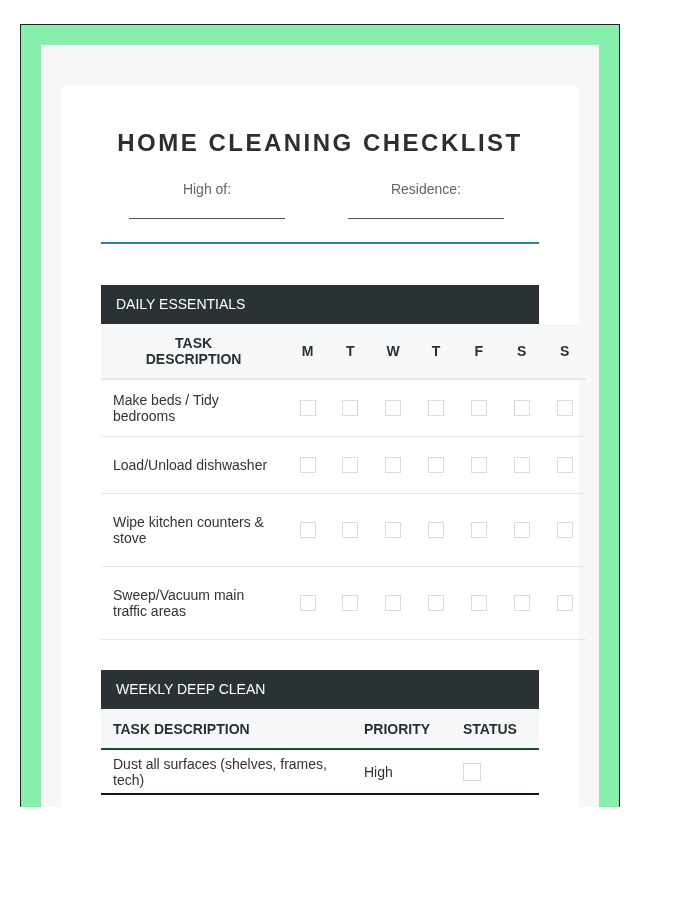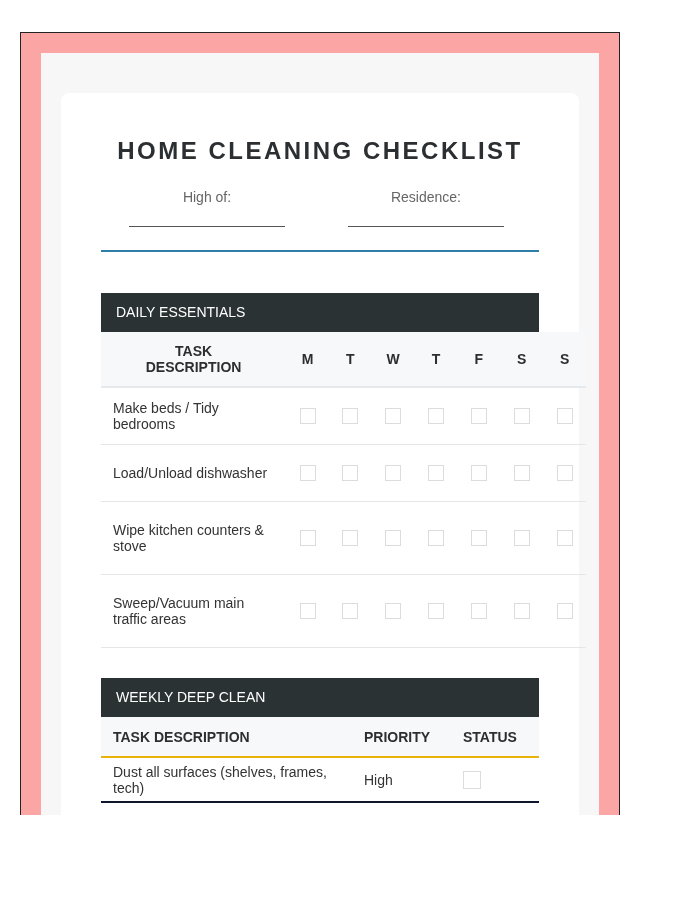--- a/index.html
+++ b/index.html
@@ -1,33 +1,33 @@
 <!DOCTYPE html>
 <html><head>
 <meta charset="utf-8">
 <style>
   html, body { margin:0; padding:0; background:#ffffff; }
   body { width:700px; height:900px; position:relative; overflow:hidden; font-family:"Liberation Sans", sans-serif; }
-  .frame { position:absolute; left:20px; top:32px; width:598px; height:782px; border:1px solid #222; border-bottom:none; background:#fca5a5; overflow:hidden; }
+  .frame { position:absolute; left:20px; top:24px; width:598px; height:782px; border:1px solid #222; border-bottom:none; background:#86efac; overflow:hidden; }
   .page-bg { position:absolute; left:20px; top:20px; width:558px; height:780px; background:#f7f7f7; }
   .card { position:absolute; left:20px; top:40px; width:518px; height:760px; background:#fff; border-radius:8px; }
   .title { position:absolute; left:0; width:518px; top:44px; text-align:center; font-size:24px; font-weight:bold; letter-spacing:2.5px; color:#2b2f31; }
   .field-label { position:absolute; top:96px; font-size:14px; color:#666; text-align:center; width:156px; }
   .field-line { position:absolute; top:133px; width:156px; height:1px; background:#555; }
   .accent { position:absolute; left:40px; top:157px; width:438px; height:2px; background:#2e7ea8; }
   .sec-head { position:absolute; left:40px; width:438px; height:39px; background:#2b3234; color:#fff; font-weight:normal; font-size:14px; line-height:39px; padding-left:15px; box-sizing:border-box; }
   table { border-collapse:collapse; position:absolute; left:40px; font-size:14px; color:#333; }
   .daily { top:239px; width:485px; }
   .daily th { background:#f6f8f9; height:54px; font-weight:bold; text-align:center; padding:0 12px; border-bottom:2px solid #e6e9eb; color:#2b2f31; }
   .daily td { border-bottom:1px solid #e6e6e6; padding:0 12px; vertical-align:middle;margin-top:34px; }
   .daily td.task { width:96px; line-height:16px; }
   .daily td.day, .daily th.day { width:28px; text-align:center; padding:0; }
   .cb { display:inline-block; width:16px; height:16px; border:1px solid #dcdcdc; box-sizing:border-box; vertical-align:middle; }
   .weekly { top:663px; width:438px; }
-  .weekly th { background:#f6f8f9; height:39px; font-weight:bold; text-align:left; padding:0 12px; border-bottom:2px solid #eab308; color:#2b2f31; }
+  .weekly th { background:#f6f8f9; height:39px; font-weight:bold; text-align:left; padding:0 12px; border-bottom:2px solid #14532d; color:#2b2f31; }
   .weekly td { height:43px; border-bottom:2px solid #0f172a; padding:0 12px; }
   .weekly th.prio, .weekly td.prio { padding-left:0; width:87px; }
   .weekly th.stat, .weekly td.stat { padding-left:0; width:64px; }
 </style>
 </head>
 <body>
 
 <div class="frame">
   <div class="page-bg">
     <div class="card">

